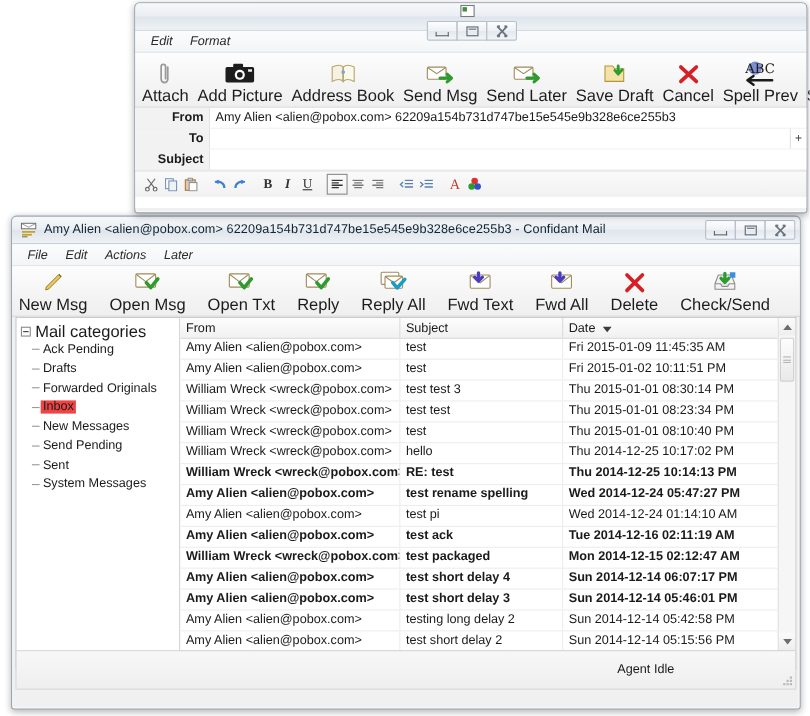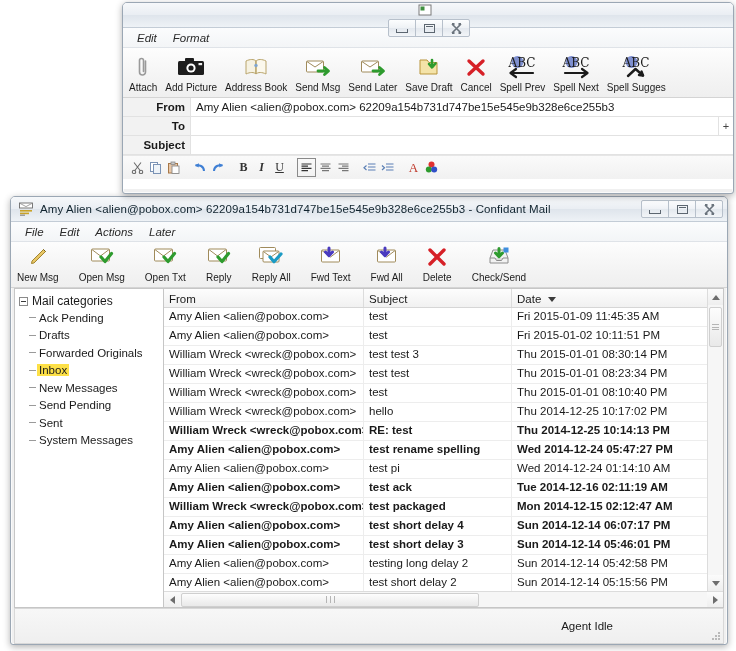--- a/index.html
+++ b/index.html
@@ -63,21 +63,21 @@
   .toolbar {
     background: linear-gradient(to bottom,#fdfdfd 0%, #f4f4f4 60%, #efefef 100%);
     border-bottom: 1px solid #d4d4d4;
     display: flex; align-items: flex-end; box-sizing: border-box;
   }
   .tbbtn {
     display: flex; flex-direction: column; align-items: center; justify-content: flex-end;
     padding: 4px 4px 3px 4px; box-sizing: border-box;
   }
   .tbicon { height: 26px; display:flex; align-items:center; justify-content:center; margin-bottom:2px;}
-  .tblabel { font-size: 10px; color:#1c1c1c; white-space: nowrap; line-height: 12px;}
+  .tblabel { font-size: 15px; color:#1c1c1c; white-space: nowrap; line-height: 12px;}
 
   
   #newmsg { left: 122px; top: 2px; width: 612px; height: 192px; }
   #newmsg .titlebar { padding-left: 6px; flex-direction: column; }
   #newmsg-toolbar { height: 50px; padding: 0 2px; }
 
   .field-row { display: flex; align-items: stretch; border-bottom: 1px solid #e2e2e2; background:#fff; }
   .field-label {
     width: 68px; flex: 0 0 68px; text-align: right; padding: 3px 5px 3px 0;
     font-size: 11.5px; font-weight: bold; color: #1a1a1a;
@@ -104,34 +104,34 @@
   #main-toolbar { height: 46px; padding: 0 2px; gap: 12px; }
   .content-area {
     display:flex; height: 320px; margin: 0 3px; border-top:none;
     background:#ffffff; box-sizing:border-box;
   }
   .sidebar {
     width: 150px; flex: 0 0 150px; background: #ffffff;
     border: 1px solid #c6c6c6; box-sizing: border-box; padding: 4px 0 0 4px;
     overflow: hidden;
   }
-  .tree-root { display:flex; align-items:center; font-size: 12px; color:#1a1a1a; height:16px; }
+  .tree-root { display:flex; align-items:center; font-size: 15px; color:#1a1a1a; height:16px; }
   .tree-toggle {
     width: 9px; height: 9px; border: 1px solid #8a8a8a; background:#fff; margin-right: 4px;
     position: relative; box-sizing: border-box; flex: 0 0 9px;
   }
   .tree-toggle:after { content:""; position:absolute; left:1px; right:1px; top:3px; height:1px; background:#3a3a3a;}
   .tree-child {
     display:flex; align-items:center; font-size: 11.5px; color:#1a1a1a; height:17.5px;
     padding-left: 18px; position: relative;
   }
   .tree-child:before {
     content:""; position:absolute; left: 10px; top: 8px; width: 7px; height:1px; background:#9a9a9a;
   }
-  .tree-child.selected .tree-label { background:#fde047; }
+  .tree-child.selected .tree-label { background:#ef4444; }
   .tree-label { padding: 0 2px; }
 
   .listpane {
     flex: 1 1 auto; display: flex; flex-direction: column;
     border: 1px solid #c6c6c6; border-left: none; box-sizing: border-box; background:#fff;
     overflow:hidden;
   }
   .list-head {
     display:flex; height: 19px; flex: 0 0 19px;
     background: linear-gradient(to bottom,#fdfdfd,#f1f1f1);
@@ -186,21 +186,21 @@
   .hs-track { flex:1 1 auto; position:relative; height:16px; background:#f6f6f6;}
   .hs-thumb {
     position:absolute; top:1px; bottom:1px; left:1px; width: 296px;
     background: linear-gradient(to bottom,#fdfdfd,#e9e9e9); border:1px solid #cfcfcf; border-radius:2px;
     display:flex;align-items:center;justify-content:center;
   }
   .grip-v { height:7px; display:flex; }
   .grip-v i { display:block; width:1px; background:#b5b5b5; margin:0 1.5px; height:7px; }
 
   .statusbar {
-    position:absolute; left:3px; right:3px; bottom:0; height: 36px;
+    position:absolute; left:3px; right:3px; bottom:17px; height: 36px;
     display:flex; align-items:center; justify-content:flex-end;
     background: linear-gradient(to bottom,#f7f7f7,#efefef);
     border: 1px solid #d8d8d8; box-sizing:border-box;
   }
   .status-text { font-size: 11.5px; color:#1a1a1a; margin-right: 110px; }
   .resize-grip { position:absolute; right:3px; bottom:3px; width:10px; height:10px; }
   .resize-grip i { position:absolute; width:2px;height:2px;background:#b9b9b9; }
 
   
   svg { display:block; }

